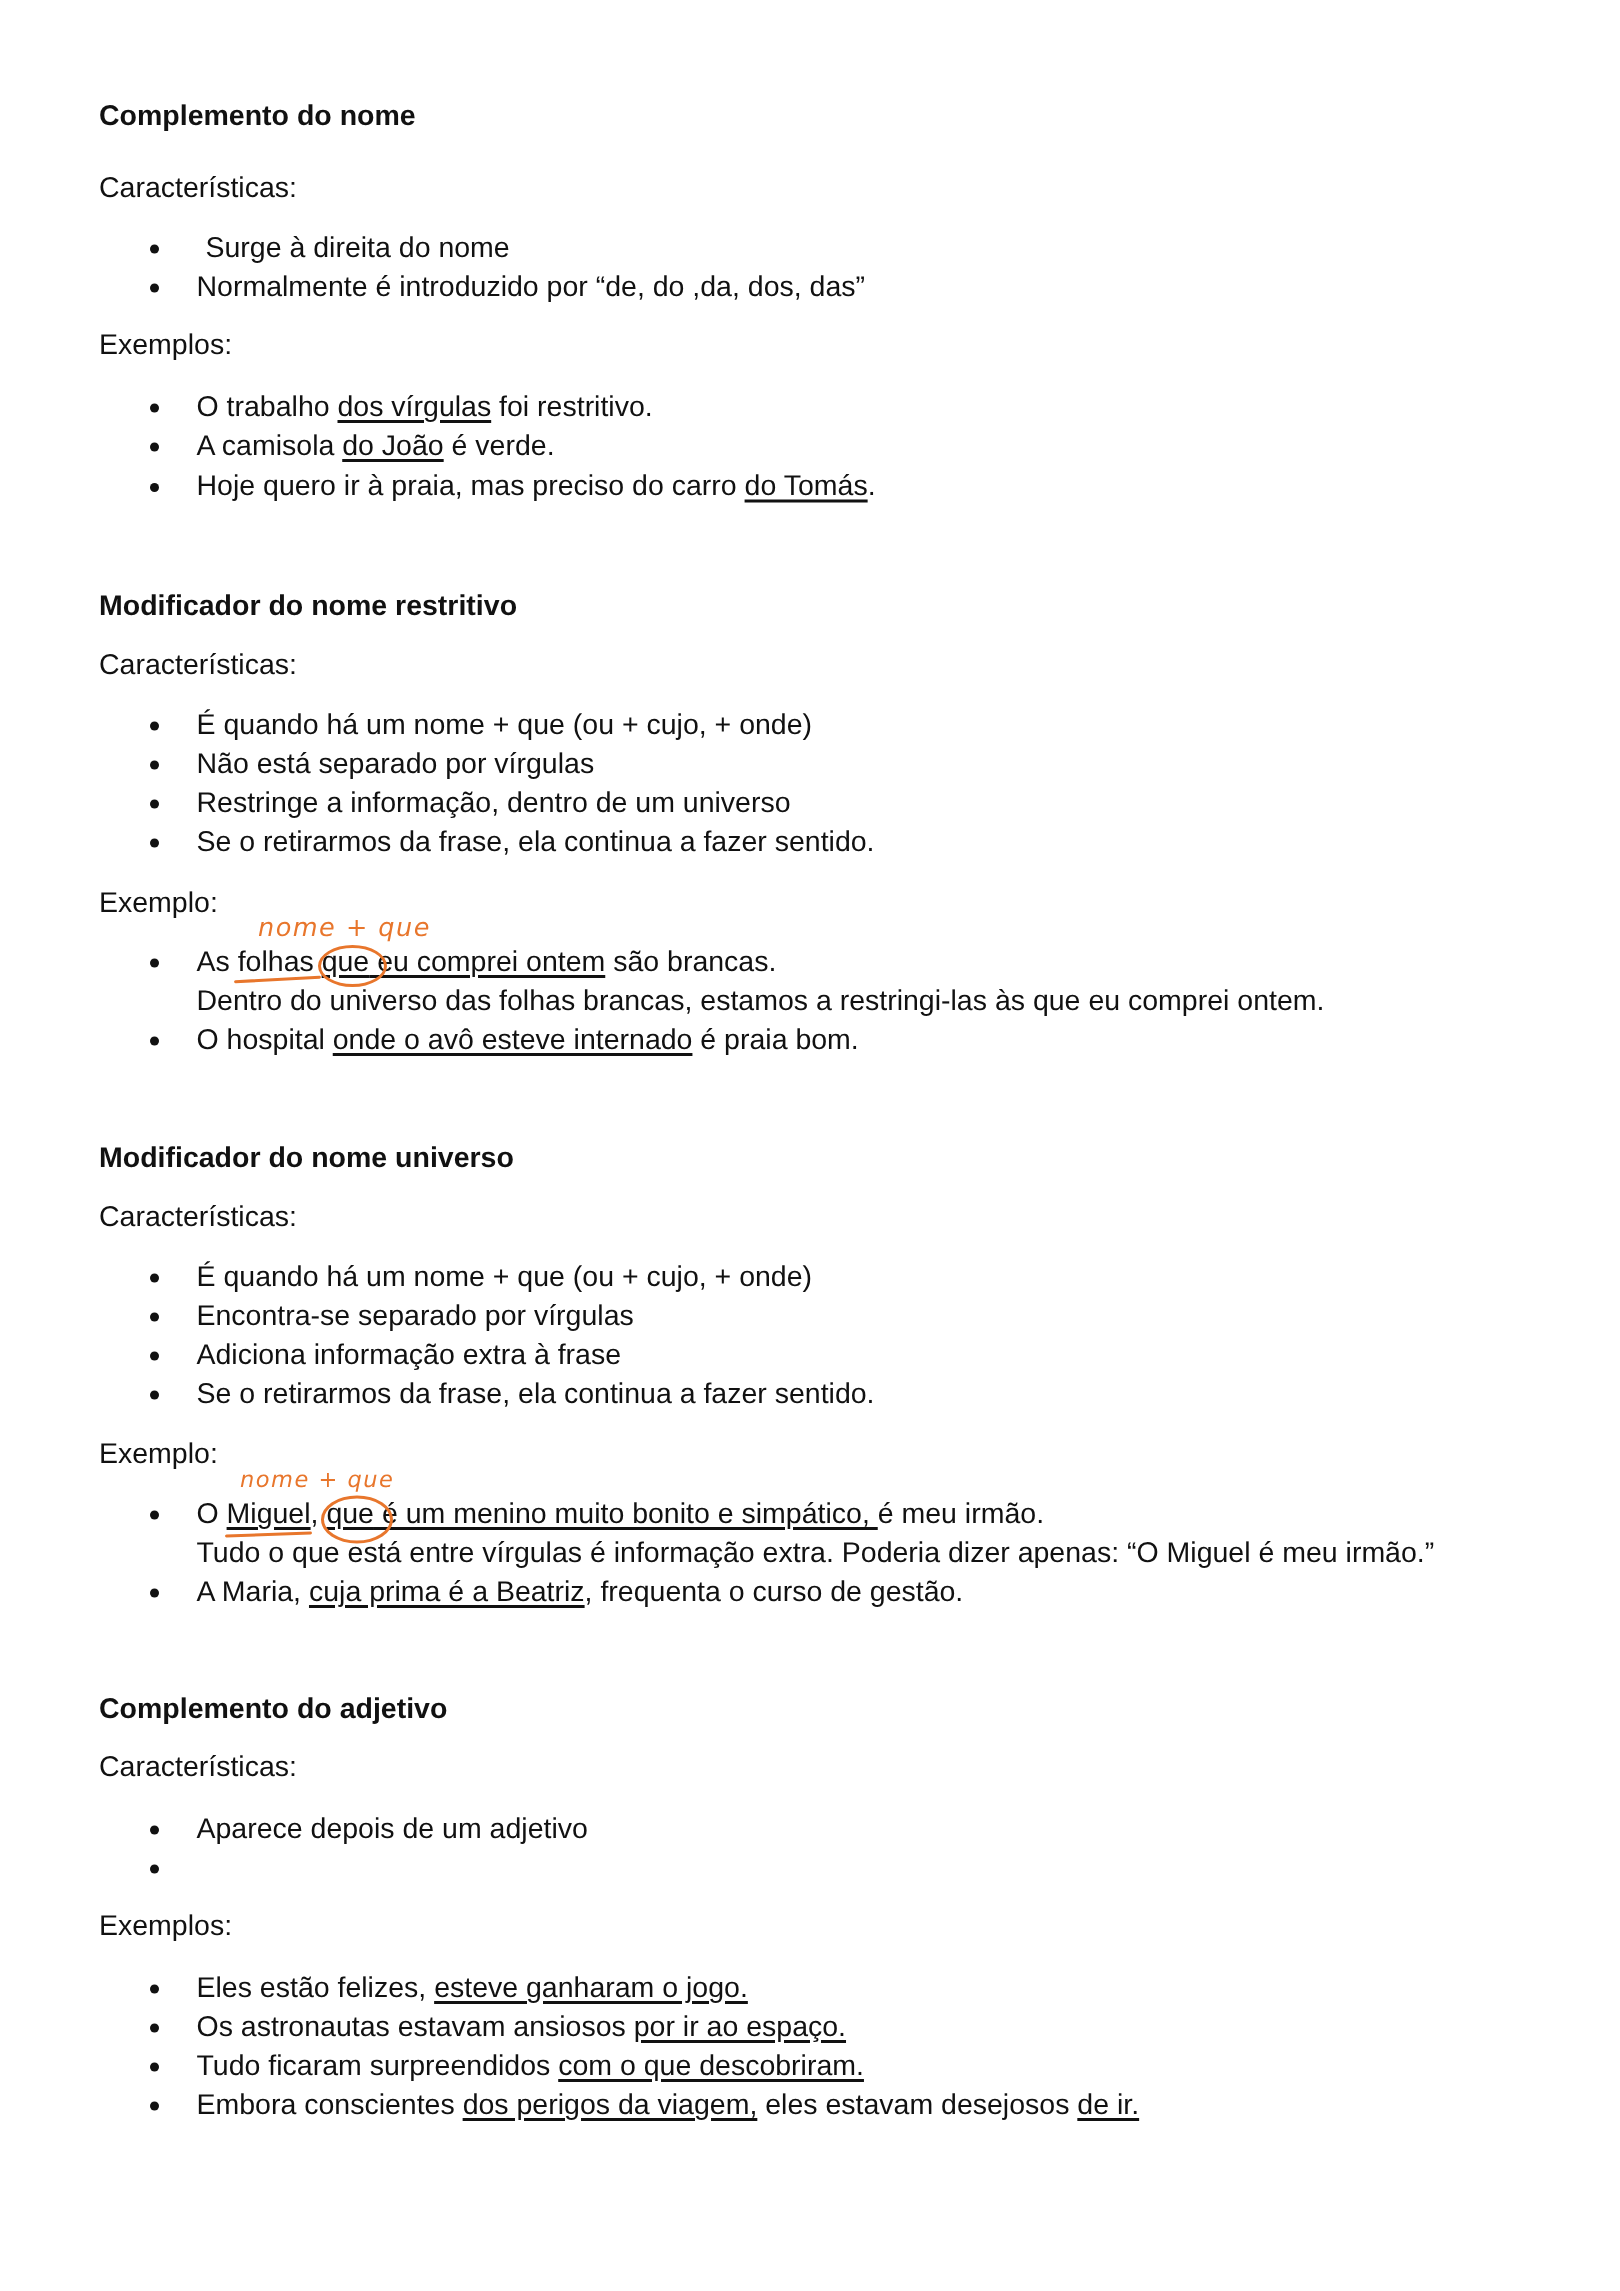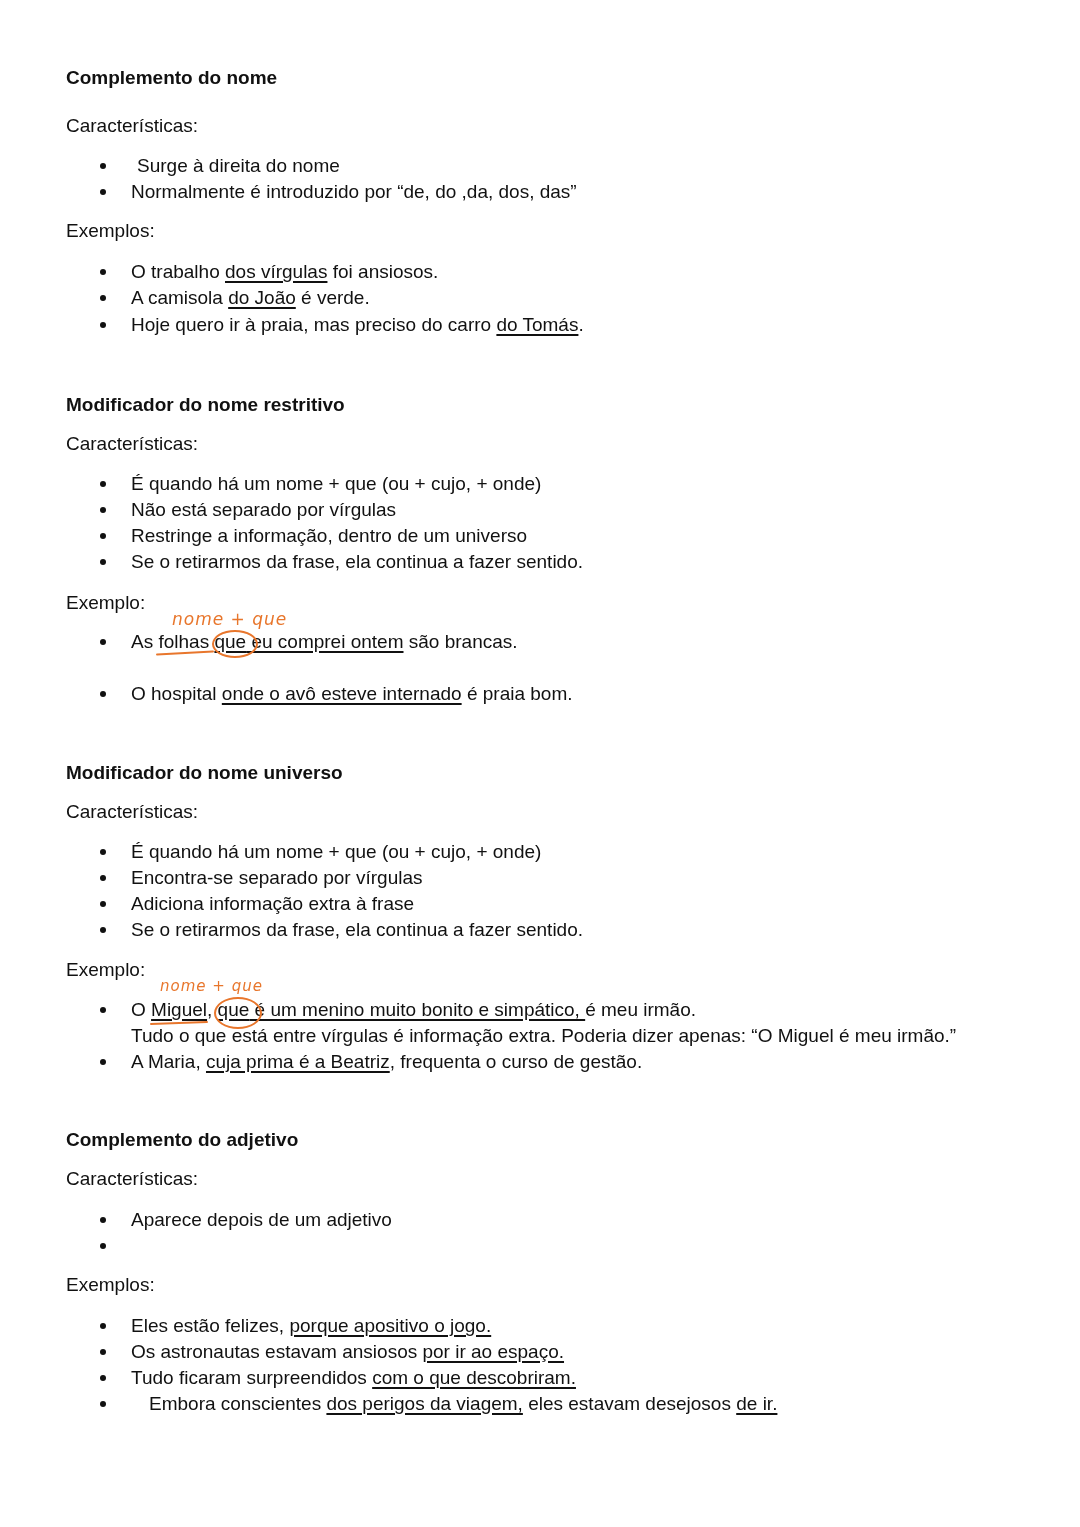--- a/index.html
+++ b/index.html
@@ -34,21 +34,21 @@
 
   <span class="bullet-dot" style="left:100px;top:163px"></span>
   <div class="abs" style="left:137px;top:155px">Surge à direita do nome</div>
   <span class="bullet-dot" style="left:100px;top:189px"></span>
   <div class="abs" style="left:131px;top:181px">Normalmente é introduzido por “de, do ,da, dos, das”</div>
 
   <div class="abs" style="left:66px;top:220px">Exemplos:</div>
 
   <span class="bullet-dot" style="left:100px;top:269px"></span>
   <div class="abs" style="left:131px;top:261px">
-    <span>O trabalho </span><span class="u">dos vírgulas</span><span> foi ansiosos.</span>
+    <span>O trabalho </span><span class="u">dos vírgulas</span><span> foi restritivo.</span>
   </div>
   <span class="bullet-dot" style="left:100px;top:295px"></span>
   <div class="abs" style="left:131px;top:287px">
     <span>A camisola </span><span class="u">do João</span><span> é verde.</span>
   </div>
   <span class="bullet-dot" style="left:100px;top:322px"></span>
   <div class="abs" style="left:131px;top:314px">
     <span>Hoje quero ir à praia, mas preciso do carro </span><span class="u">do Tomás</span><span>.</span>
   </div>
 
@@ -67,20 +67,21 @@
   <div class="abs" style="left:66px;top:592px">Exemplo:</div>
 
   <div class="annot" style="left:172px;top:609px">nome + que</div>
 
   <span class="bullet-dot" style="left:100px;top:639px"></span>
   <div class="abs" style="left:131px;top:631px">
     <span>As </span><span>folhas</span><span> </span><span class="u">que</span><span class="u"> eu comprei ontem</span><span> são brancas.</span>
   </div>
   <div class="orange-line" style="left:156px;top:652px;width:58px;transform:rotate(-3deg)"></div>
   <div class="circle" style="left:212px;top:630px;width:42px;height:24px"></div>
+  <div class="abs" style="left:131px;top:657px">Dentro do universo das folhas brancas, estamos a restringi-las às que eu comprei ontem.</div>
 
   <span class="bullet-dot" style="left:100px;top:691px"></span>
   <div class="abs" style="left:131px;top:683px">
     <span>O hospital </span><span class="u">onde o avô esteve internado</span><span> é praia bom.</span>
   </div>
 
   <div class="abs heading" style="left:66px;top:762px">Modificador do nome universo</div>
   <div class="abs" style="left:66px;top:801px">Características:</div>
 
   <span class="bullet-dot" style="left:100px;top:849px"></span>
@@ -113,28 +114,28 @@
   <div class="abs" style="left:66px;top:1168px">Características:</div>
 
   <span class="bullet-dot" style="left:100px;top:1217px"></span>
   <div class="abs" style="left:131px;top:1209px">Aparece depois de um adjetivo</div>
   <span class="bullet-dot" style="left:100px;top:1243px"></span>
 
   <div class="abs" style="left:66px;top:1274px">Exemplos:</div>
 
   <span class="bullet-dot" style="left:100px;top:1323px"></span>
   <div class="abs" style="left:131px;top:1315px">
-    <span>Eles estão felizes, </span><span class="u">porque apositivo o jogo.</span><span></span>
+    <span>Eles estão felizes, </span><span class="u">esteve ganharam o jogo.</span><span></span>
   </div>
   <span class="bullet-dot" style="left:100px;top:1349px"></span>
   <div class="abs" style="left:131px;top:1341px">
     <span>Os astronautas estavam ansiosos </span><span class="u">por ir ao espaço.</span><span></span>
   </div>
   <span class="bullet-dot" style="left:100px;top:1375px"></span>
   <div class="abs" style="left:131px;top:1367px">
     <span>Tudo ficaram surpreendidos </span><span class="u">com o que descobriram.</span><span></span>
   </div>
   <span class="bullet-dot" style="left:100px;top:1401px"></span>
-  <div class="abs" style="left:149px;top:1393px">
+  <div class="abs" style="left:131px;top:1393px">
     <span>Embora conscientes </span><span class="u">dos perigos da viagem,</span><span> eles estavam desejosos </span><span class="u">de ir.</span>
   </div>
 
 </div>
 
 </body></html>

